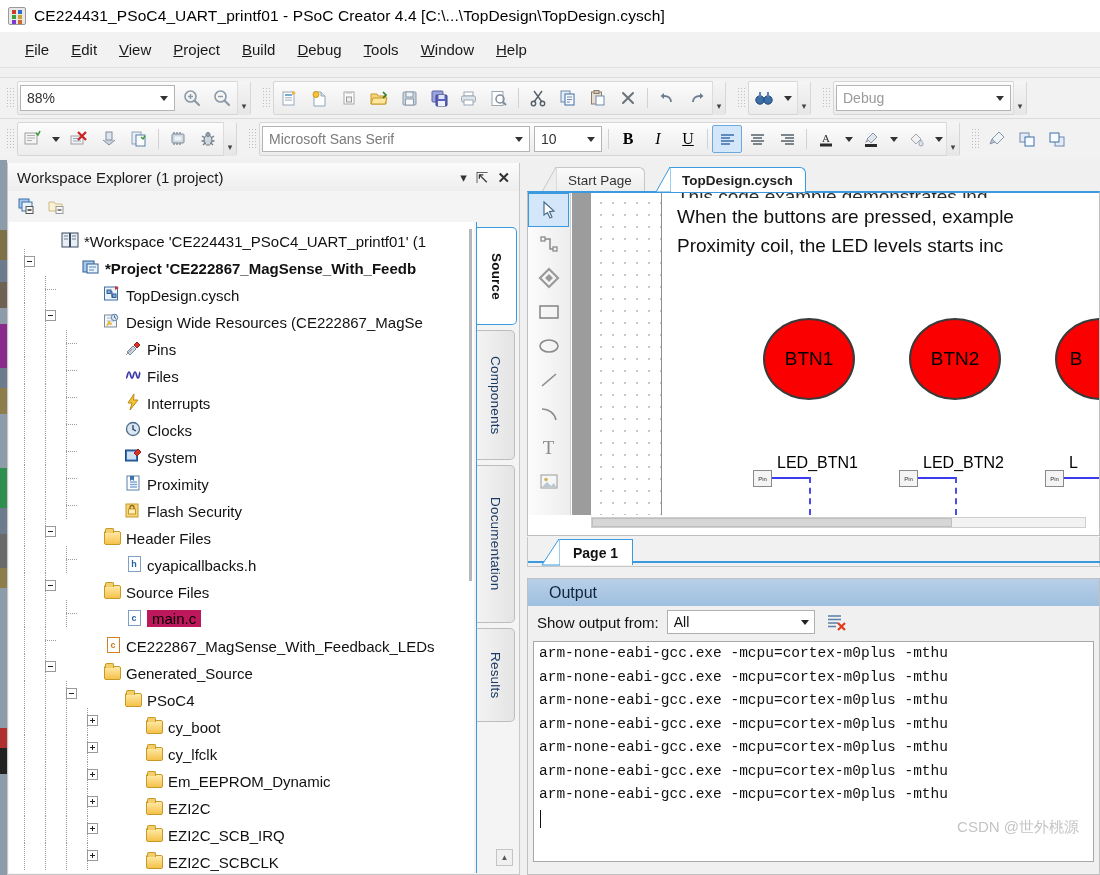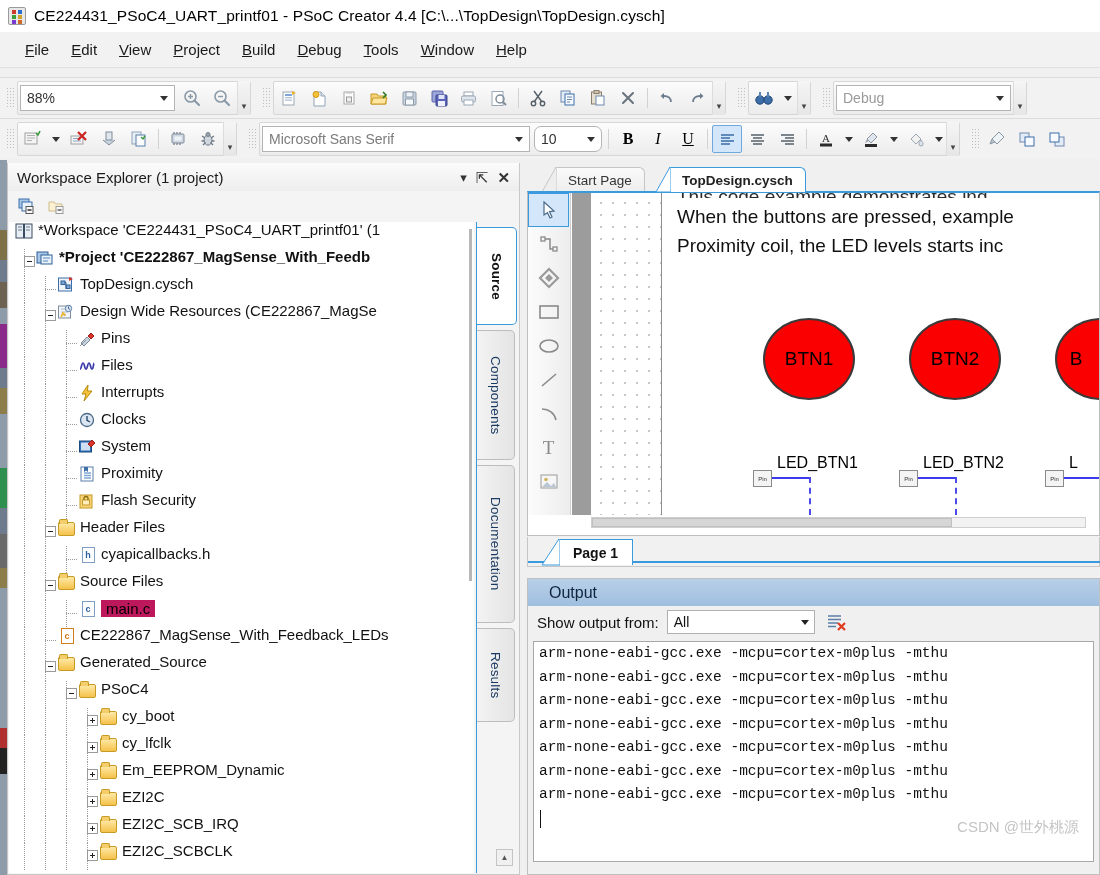--- a/index.html
+++ b/index.html
@@ -59,37 +59,37 @@
   .tb-vsep { width: 1px; height: 20px; background: #d2d2d2; margin: 0 4px; }
   .overflow { width: 13px; height: 34px; display: flex; align-items: flex-end; justify-content: center; padding-bottom: 4px;
     background: linear-gradient(#f5f5f5,#e6e6e6); border-left: 1px solid #dcdcdc; font-size: 9px; color: #444; }
 
   .combo { height: 26px; background: #fff; border: 1px solid #b4b4b4; display: flex; align-items: center;
     padding: 0 0 0 6px; font-size: 14px; color: #333; margin: 0 2px; }
   .combo .arrow { width: 20px; height: 24px; display: flex; align-items: center; justify-content: center; margin-left: auto; }
   .combo .cval { white-space: nowrap; overflow: hidden; }
   .combo.zoom { width: 155px; }
   .combo.font { width: 268px; color: #7b7b7b; }
-  .combo.size { width: 68px; border-radius: 7px; }
+  .combo.size { width: 68px; }
   .combo.cfg { width: 175px; color: #9a9a9a; }
 
   .caret { width: 0; height: 0; border-left: 4px solid transparent; border-right: 4px solid transparent; border-top: 5px solid #333; }
 
   
   .wsx { position: absolute; left: 7px; top: 163px; width: 513px; height: 712px; background: #f4f4f4;
     border: 1px solid #c8c8c8; border-top: none; }
   .wsx-head { height: 28px; display: flex; align-items: center; padding: 0 6px 0 9px;
     background: linear-gradient(#fbfbfb,#ededed); }
   .wsx-title { font-size: 15px; color: #1b1b1b; white-space: nowrap; }
   .wsx-btns { margin-left: auto; display: flex; align-items: center; gap: 9px; padding-right: 3px; }
   .wsx-btns span { font-size: 13px; color: #333; line-height: 1; cursor: default; }
   .wsx-toolbar { height: 30px; background: #f4f4f4; display: flex; align-items: center; padding-left: 6px; gap: 4px; }
 
   .tree { position: absolute; left: 1px; top: 59px; width: 466px; height: 651px; background: #fff; overflow: hidden; }
-  .tnode { position: relative; height: 27px; display: flex; align-items: flex-start; white-space: nowrap; font-size: 15px; color: #111; }
+  .tnode { position: relative; height: 27px; display: flex; align-items: flex-end; white-space: nowrap; font-size: 15px; color: #111; padding-left: 46px; }
   .tnode .ico { width: 18px; height: 18px; margin-right: 5px; flex: 0 0 auto; position: relative; }
   .tnode .lbl { line-height: 1; }
   .tnode .lbl.bold { font-weight: bold; }
   .tnode .lbl.sel { background: #be185d; color: #000; padding: 1px 5px; }
   .expander { position: absolute; width: 11px; height: 11px; border: 1px solid #9a9a9a; background: #fff; }
   .expander::before { content: ""; position: absolute; left: 2px; top: 4px; width: 5px; height: 1px; background: #222; }
   .expander.plus::after { content: ""; position: absolute; left: 4px; top: 2px; width: 1px; height: 5px; background: #222; }
   .dotline { position: absolute; border-left: 1px dotted #9a9a9a; }
   .dotline.h { border-left: none; border-top: 1px dotted #9a9a9a; }
 

